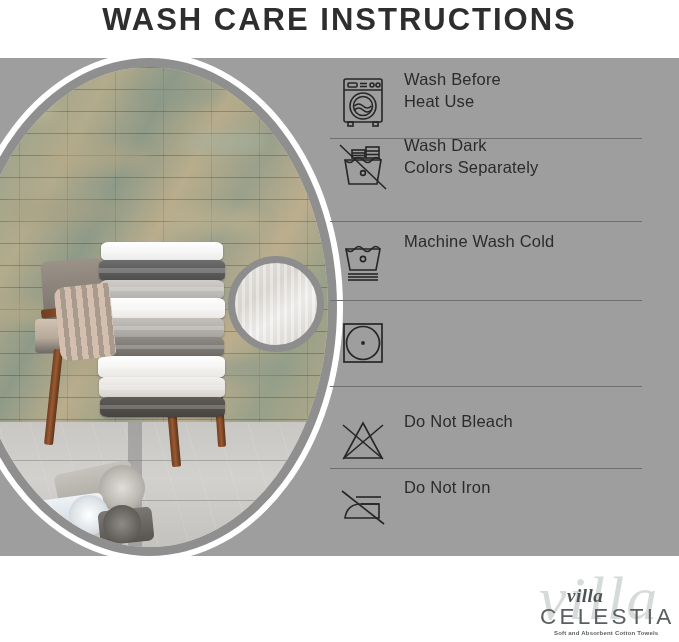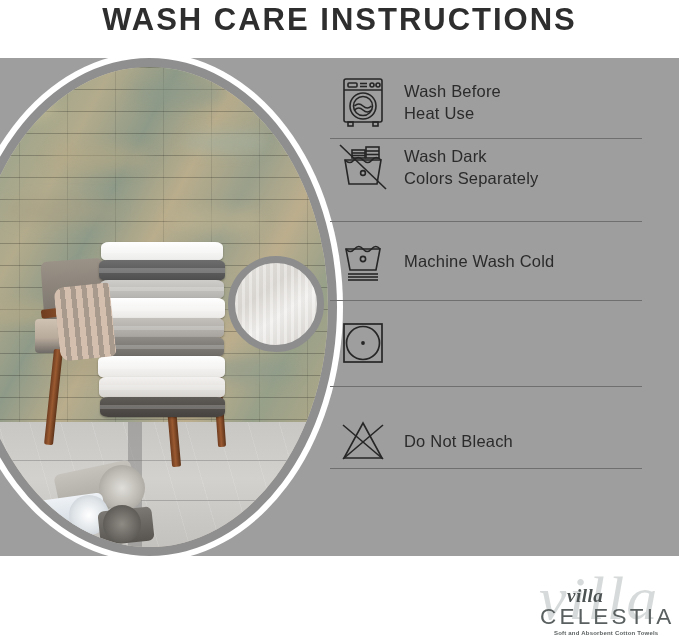--- a/index.html
+++ b/index.html
@@ -174,21 +174,20 @@
     left: 330px;
     top: 62px;
     width: 315px;
     height: 490px;
   }
   .instr-row {
     position: absolute;
     left: 0;
     width: 312px;
     display: flex;
-    align-items: center;
   }
   .instr-icon {
     width: 66px;
     flex: 0 0 66px;
     display: flex;
     align-items: center;
     justify-content: center;
     color: #262626;
   }
   .instr-text {
@@ -417,20 +416,33 @@
         <line x1="5" y1="8" x2="45" y2="42"></line>
         <line x1="45" y1="8" x2="5" y2="42"></line>
       </svg>
     </div>
     <div class="instr-text">
       <div>Do Not Bleach</div>
     </div>
   </div>
   <div class="divider" style="top:406px;"></div>
 
+  <div class="instr-row" style="top:414px;height:62px;">
+    <div class="instr-icon">
+      <svg width="52" height="46" viewBox="0 0 52 46" fill="none" stroke="currentColor" stroke-width="1.6">
+        <path d="M8 34 q2 -14 16 -14 h18 v14 z"></path>
+        <line x1="19" y1="13" x2="44" y2="13"></line>
+        <line x1="24" y1="20" x2="42" y2="20"></line>
+        <line x1="5" y1="7" x2="47" y2="40"></line>
+      </svg>
+    </div>
+    <div class="instr-text">
+      <div>Do Not Iron</div>
+    </div>
+  </div>
 </div>
 
 <div id="brand-logo">
   <div id="brand-watermark">villa</div>
   <div id="brand-script">villa</div>
   <div id="brand-name">CELESTIA</div>
   <div id="brand-tagline">Soft and Absorbent Cotton Towels</div>
 </div>
 
 </body></html>

